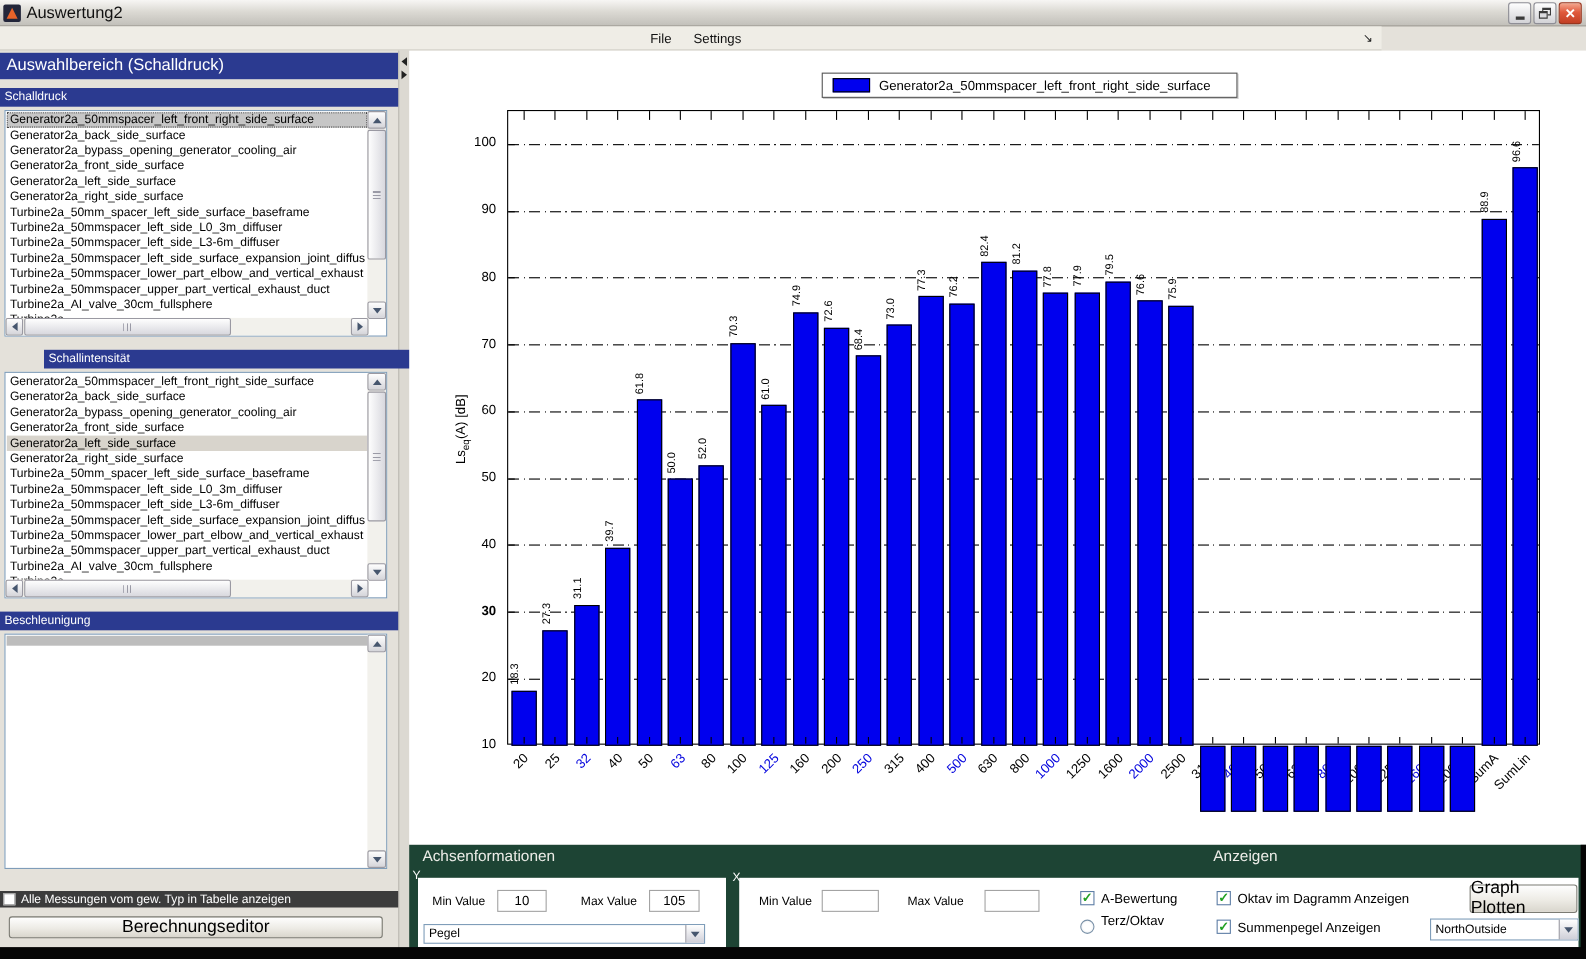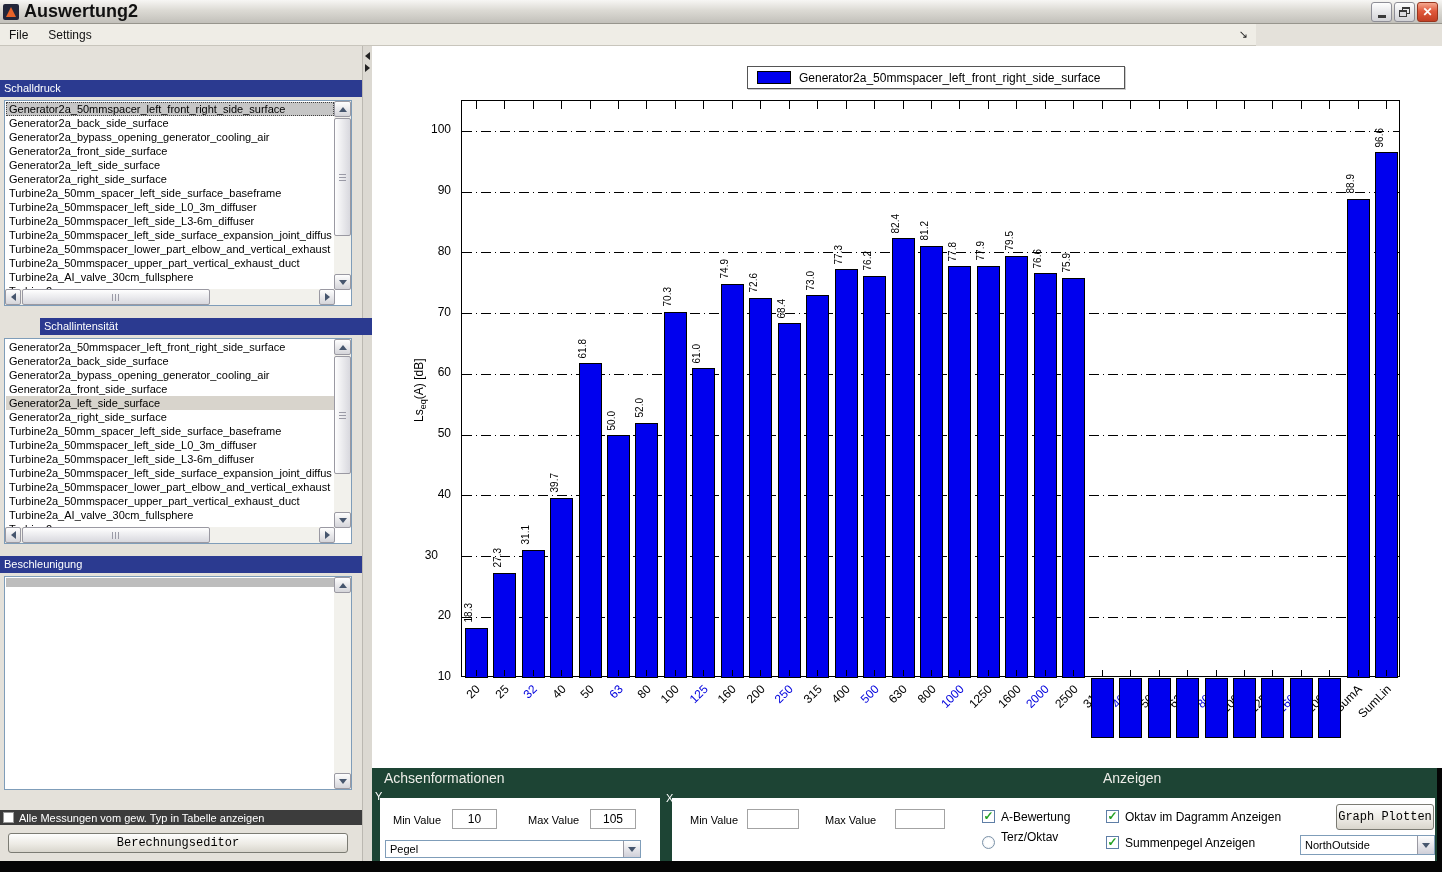--- a/index.html
+++ b/index.html
@@ -6,34 +6,34 @@
   body { font-family:"Liberation Sans", sans-serif; background:#888; }
   .screen { position:relative; width:1442px; height:872px; background:#E4E1DA; overflow:hidden; }
 
   
   .titlebar { position:absolute; left:0; top:0; width:1442px; height:24px;
     background:linear-gradient(#F7F6F4,#DCDAD4 45%,#C2C0BA); border-bottom:1px solid #97958D;
     display:flex; align-items:center; }
   .app-icon { position:relative; width:16px; height:16px; margin-left:3px; background:#23263a; border-radius:2px; }
   .app-icon .tri { position:absolute; left:3px; top:3px; width:0; height:0;
     border-left:5px solid transparent; border-right:5px solid transparent; border-bottom:10px solid #E8632A; }
-  .title-text { margin-left:5px; font-size:18px; font-weight:bold; color:#111; }
+  .title-text { margin-left:5px; font-size:15px; font-weight:normal; color:#111; }
   .winbtns { margin-left:auto; margin-right:4px; display:flex; gap:2px; }
   .winbtn { width:21px; height:20px; border:1px solid #8E8E96; border-radius:3px;
     background:linear-gradient(#FEFEFE,#D2D2D6); display:flex; align-items:center; justify-content:center; }
   .ic-min { width:8px; height:3px; background:#3A3A3A; margin-top:9px; }
   .ic-restore { position:relative; width:11px; height:10px; }
   .ic-restore .b1 { position:absolute; right:0; top:0; width:8px; height:7px; border:1px solid #3A3A3A; border-top-width:2px; }
   .ic-restore .b2 { position:absolute; left:0; bottom:0; width:8px; height:7px; border:1px solid #3A3A3A; border-top-width:2px; background:#DCDCE0; }
   .winbtn.close { background:linear-gradient(#F4A88F,#E0593C 45%,#C23F24); border-color:#98351E;
     color:#fff; font-weight:bold; font-size:12px; }
 
   
   .menubar { position:absolute; left:0; top:24px; width:1256px; height:22px; background:#EFEDE6;
-    border-bottom:1px solid #C8C5BC; display:flex; align-items:center; gap:20px; padding-left:9px; font-size:12px; color:#111; }
+    border-bottom:1px solid #C8C5BC; display:flex; align-items:center; gap:20px; padding-left:9px; font-size:12px; color:#111;justify-content:center; }
   .dock-arrow { position:absolute; right:8px; top:4px; font-size:11px; color:#222; }
 
   
   .left-panel { position:absolute; left:0; top:46px; width:372px; height:816px; background:#E4E1DA; }
   .navy { background:#2B3A90; color:#fff; }
   .main-header { position:absolute; left:0; top:2px; width:362px; height:24px; font-size:15px;
     line-height:24px; padding-left:6px; }
   .sec-header { position:absolute; left:0; width:362px; height:17px; font-size:11px; line-height:17px; padding-left:4px; }
   .splitter { position:absolute; left:362px; top:0; width:10px; height:816px; background:#DCD9D2; border-left:1px solid #BBB8B1; }
   .spl-arrow { position:absolute; left:2px; width:0; height:0; }
@@ -64,22 +64,22 @@
     background:linear-gradient(#FEFEFE,#D8D8DE); }
   .grip-v { position:absolute; left:4px; top:50%; margin-top:-4px; width:7px; height:8px;
     background:repeating-linear-gradient(0deg,#9a9aa6 0 1px,transparent 1px 3px); }
   .grip-h { position:absolute; top:4px; left:50%; margin-left:-4px; height:7px; width:8px;
     background:repeating-linear-gradient(90deg,#9a9aa6 0 1px,transparent 1px 3px); }
 
   .dark-bar { position:absolute; left:0; top:764px; width:362px; height:15px; background:#3C3C3C;
     display:flex; align-items:center; color:#fff; font-size:11px; }
   .dark-bar .box { width:11px; height:11px; background:#fff; border:1px solid #999; margin:0 5px 0 3px; }
   .xpbtn { border:1px solid #7B7B73; border-radius:3px;
-    background:linear-gradient(#FEFEFE,#EDEBE5 55%,#D9D6CD); font-size:12px; color:#000;
-    display:flex; align-items:center; justify-content:center; font-family:Liberation Mono, monospace; }
+    background:linear-gradient(#FEFEFE,#EDEBE5 55%,#D9D6CD); font-size:16px; color:#000;
+    display:flex; align-items:center; justify-content:center; font-family:Liberation Sans, sans-serif; }
   #btn-berechnung { position:absolute; left:8px; top:787px; width:340px; height:20px; }
 
   
   .chart-panel { position:absolute; left:372px; top:46px; width:1070px; height:722px; background:#fff; }
   .legend { position:absolute; left:375px; top:20px; width:378px; height:23px; border:1px solid #555;
     display:flex; align-items:center; background:#fff; box-shadow:1px 1px 0 #ccc; }
   .legend .swatch { width:34px; height:13px; margin-left:9px; background:#0000EE; border:1px solid #000; }
   .legend .ltext { margin-left:8px; font-size:12px; color:#000; }
   #plot { position:absolute; left:89px; top:54px; width:939px; height:577px; border:1px solid #000; }
   .gridline { position:absolute; left:0; width:100%; height:1px;
@@ -146,20 +146,21 @@
     </span>
   </div>
 
   <div class="menubar">
     <span>File</span>
     <span>Settings</span>
     <span class="dock-arrow">↘</span>
   </div>
 
   <div class="left-panel">
+    <div class="main-header navy">Auswahlbereich (Schalldruck)</div>
     <div class="splitter">
       <span class="spl-arrow spl-left"></span>
       <span class="spl-arrow spl-right"></span>
     </div>
 
     <div class="sec-header navy" style="top:34px;">Schalldruck</div>
     <div class="listbox" style="top:54px; height:206px;">
       <div class="list-items">
           <div class="list-row sel0">Generator2a_50mmspacer_left_front_right_side_surface</div>
           <div class="list-row">Generator2a_back_side_surface</div>
@@ -267,21 +268,21 @@
     <div class="legend">
       <span class="swatch"></span>
       <span class="ltext">Generator2a_50mmspacer_left_front_right_side_surface</span>
     </div>
     <div class="ytitle">
       <span>Ls</span><sub>eq</sub><span>(A) [dB]</span>
     </div>
     <div id="ylabels">
         <div class="ylab" style="left: 45px; top: 623px;">10</div>
         <div class="ylab" style="left: 45px; top: 562.263px;">20</div>
-        <div class="ylab" style="left: 32px; top: 501.526px;">30</div>
+        <div class="ylab" style="left: 45px; top: 501.526px; font-weight: bold;">30</div>
         <div class="ylab" style="left: 45px; top: 440.789px;">40</div>
         <div class="ylab" style="left: 45px; top: 380.053px;">50</div>
         <div class="ylab" style="left: 45px; top: 319.316px;">60</div>
         <div class="ylab" style="left: 45px; top: 258.579px;">70</div>
         <div class="ylab" style="left: 45px; top: 197.842px;">80</div>
         <div class="ylab" style="left: 45px; top: 137.105px;">90</div>
         <div class="ylab" style="left: 45px; top: 76.3684px;">100</div>
       </div>
     <div id="xlabels">
         <div class="xlab" style="left: 43.2273px; top: 636px;">20</div>

